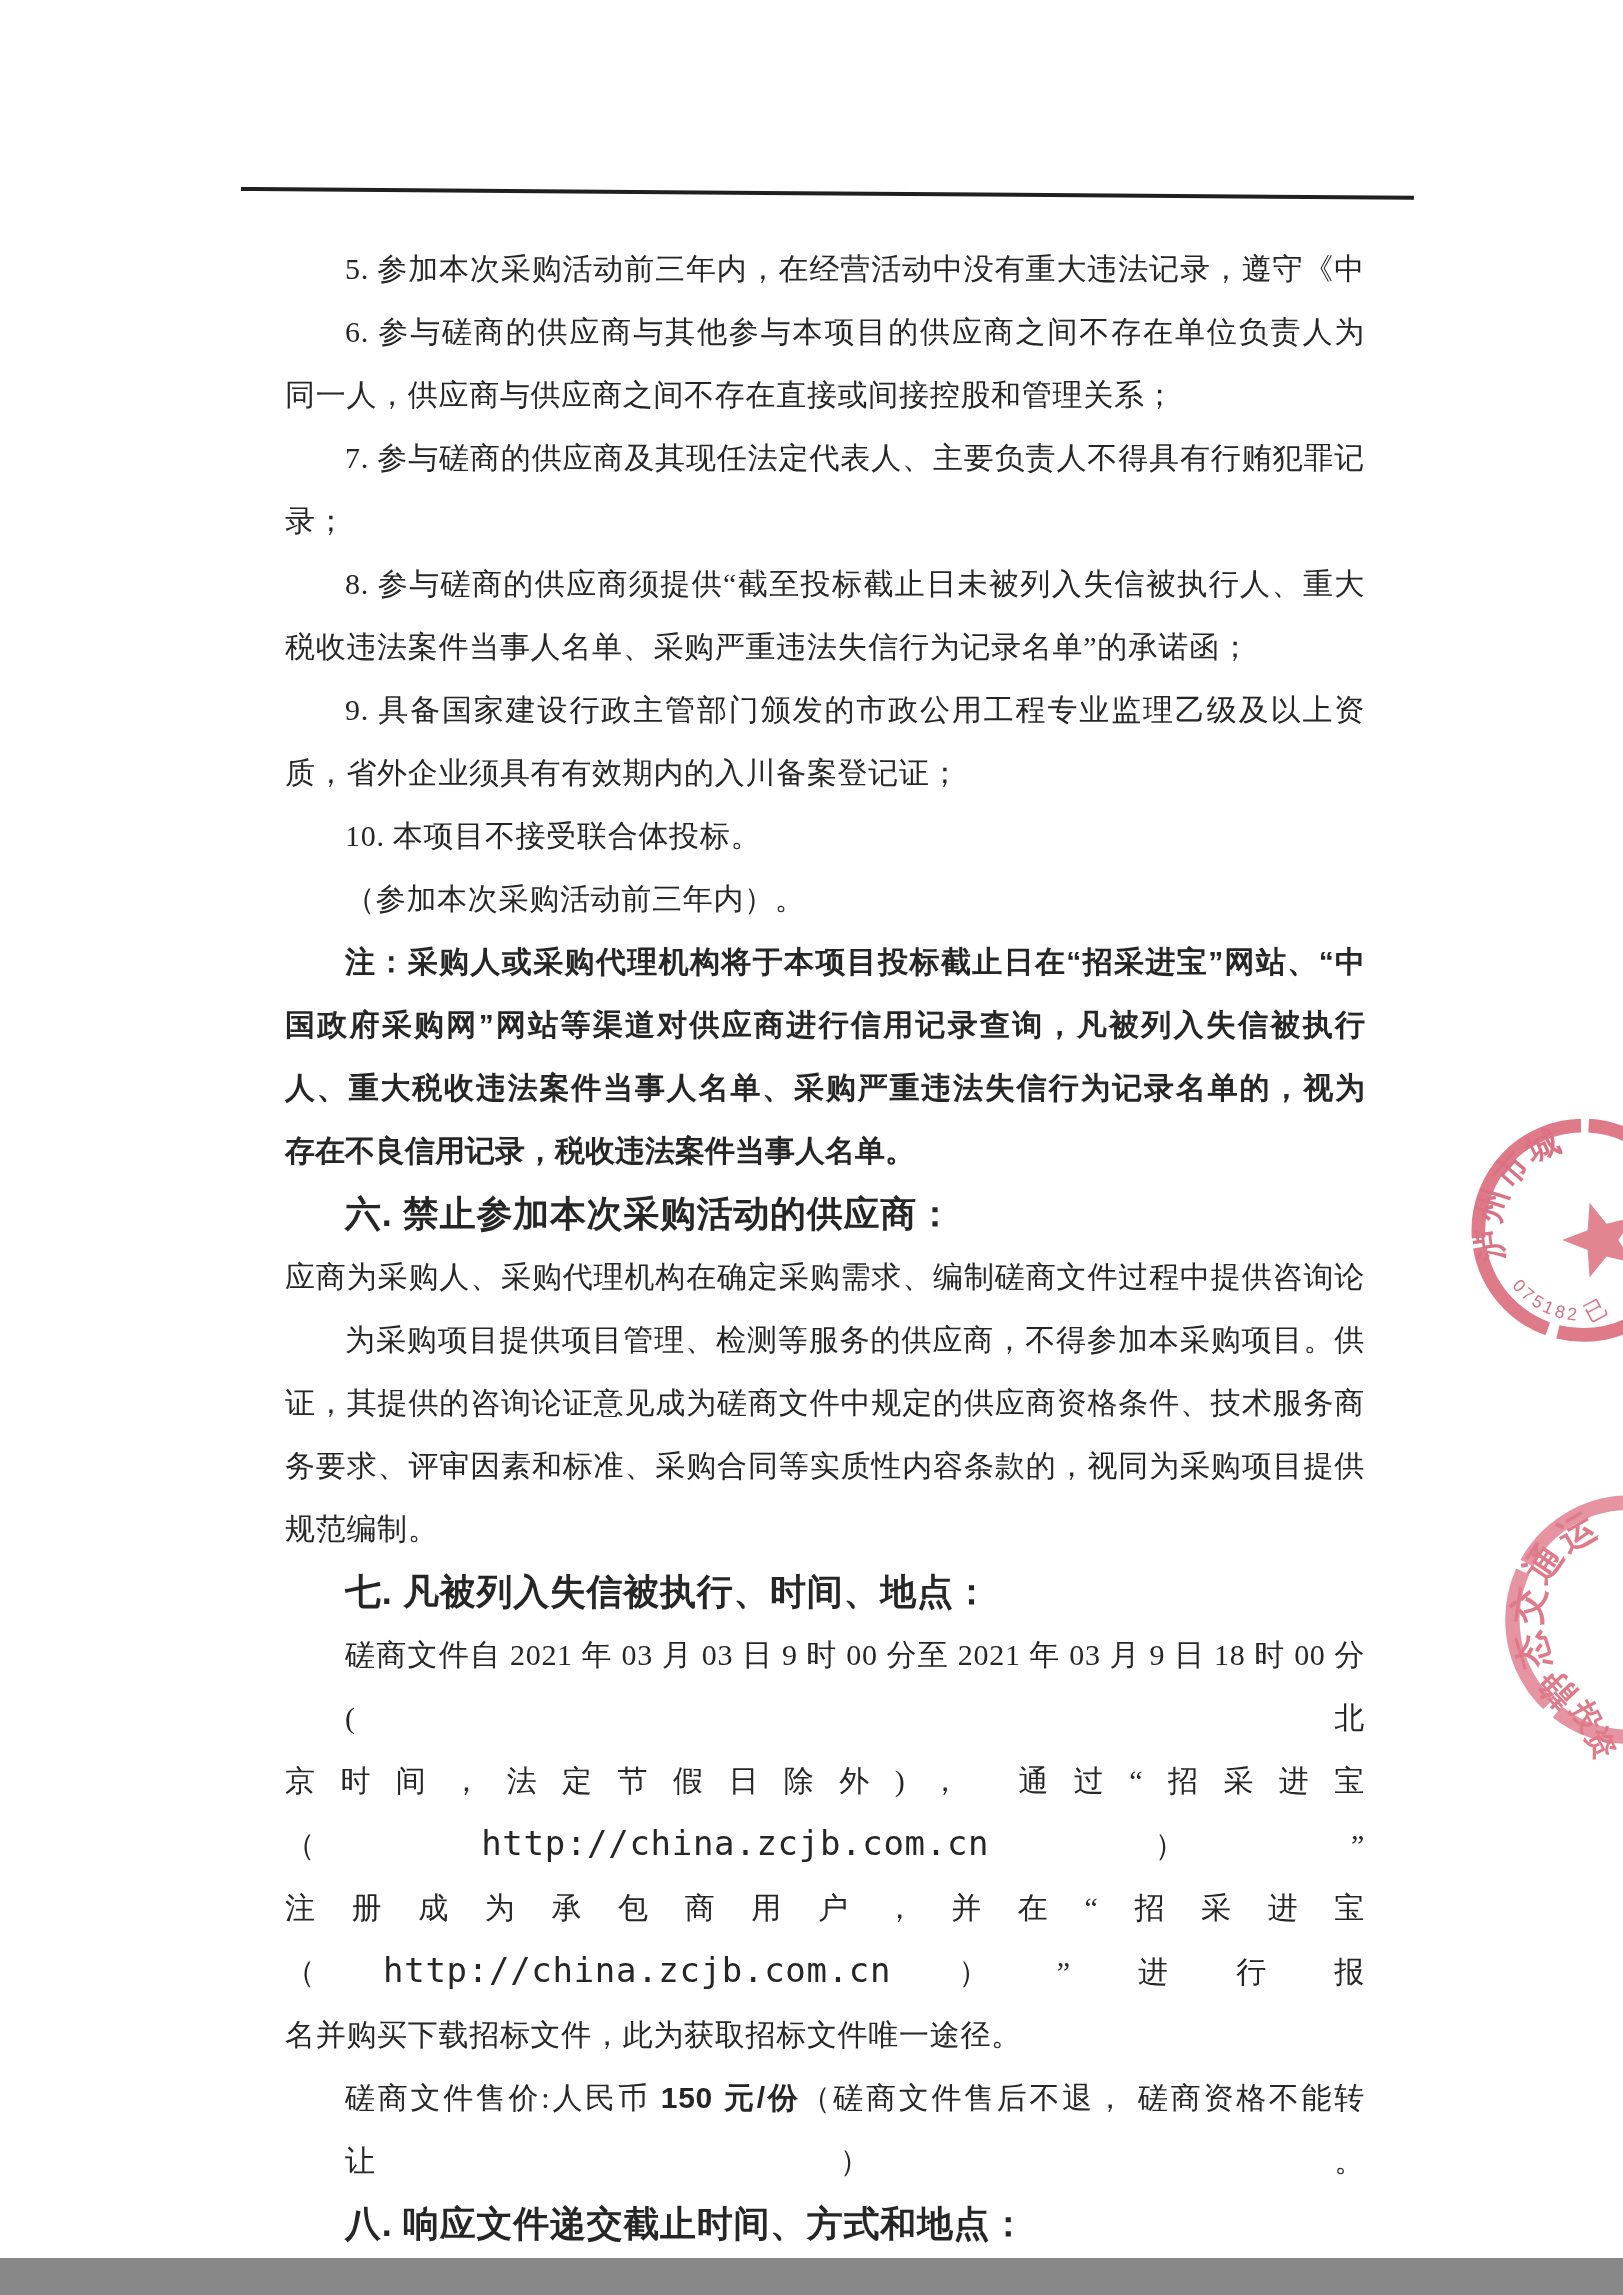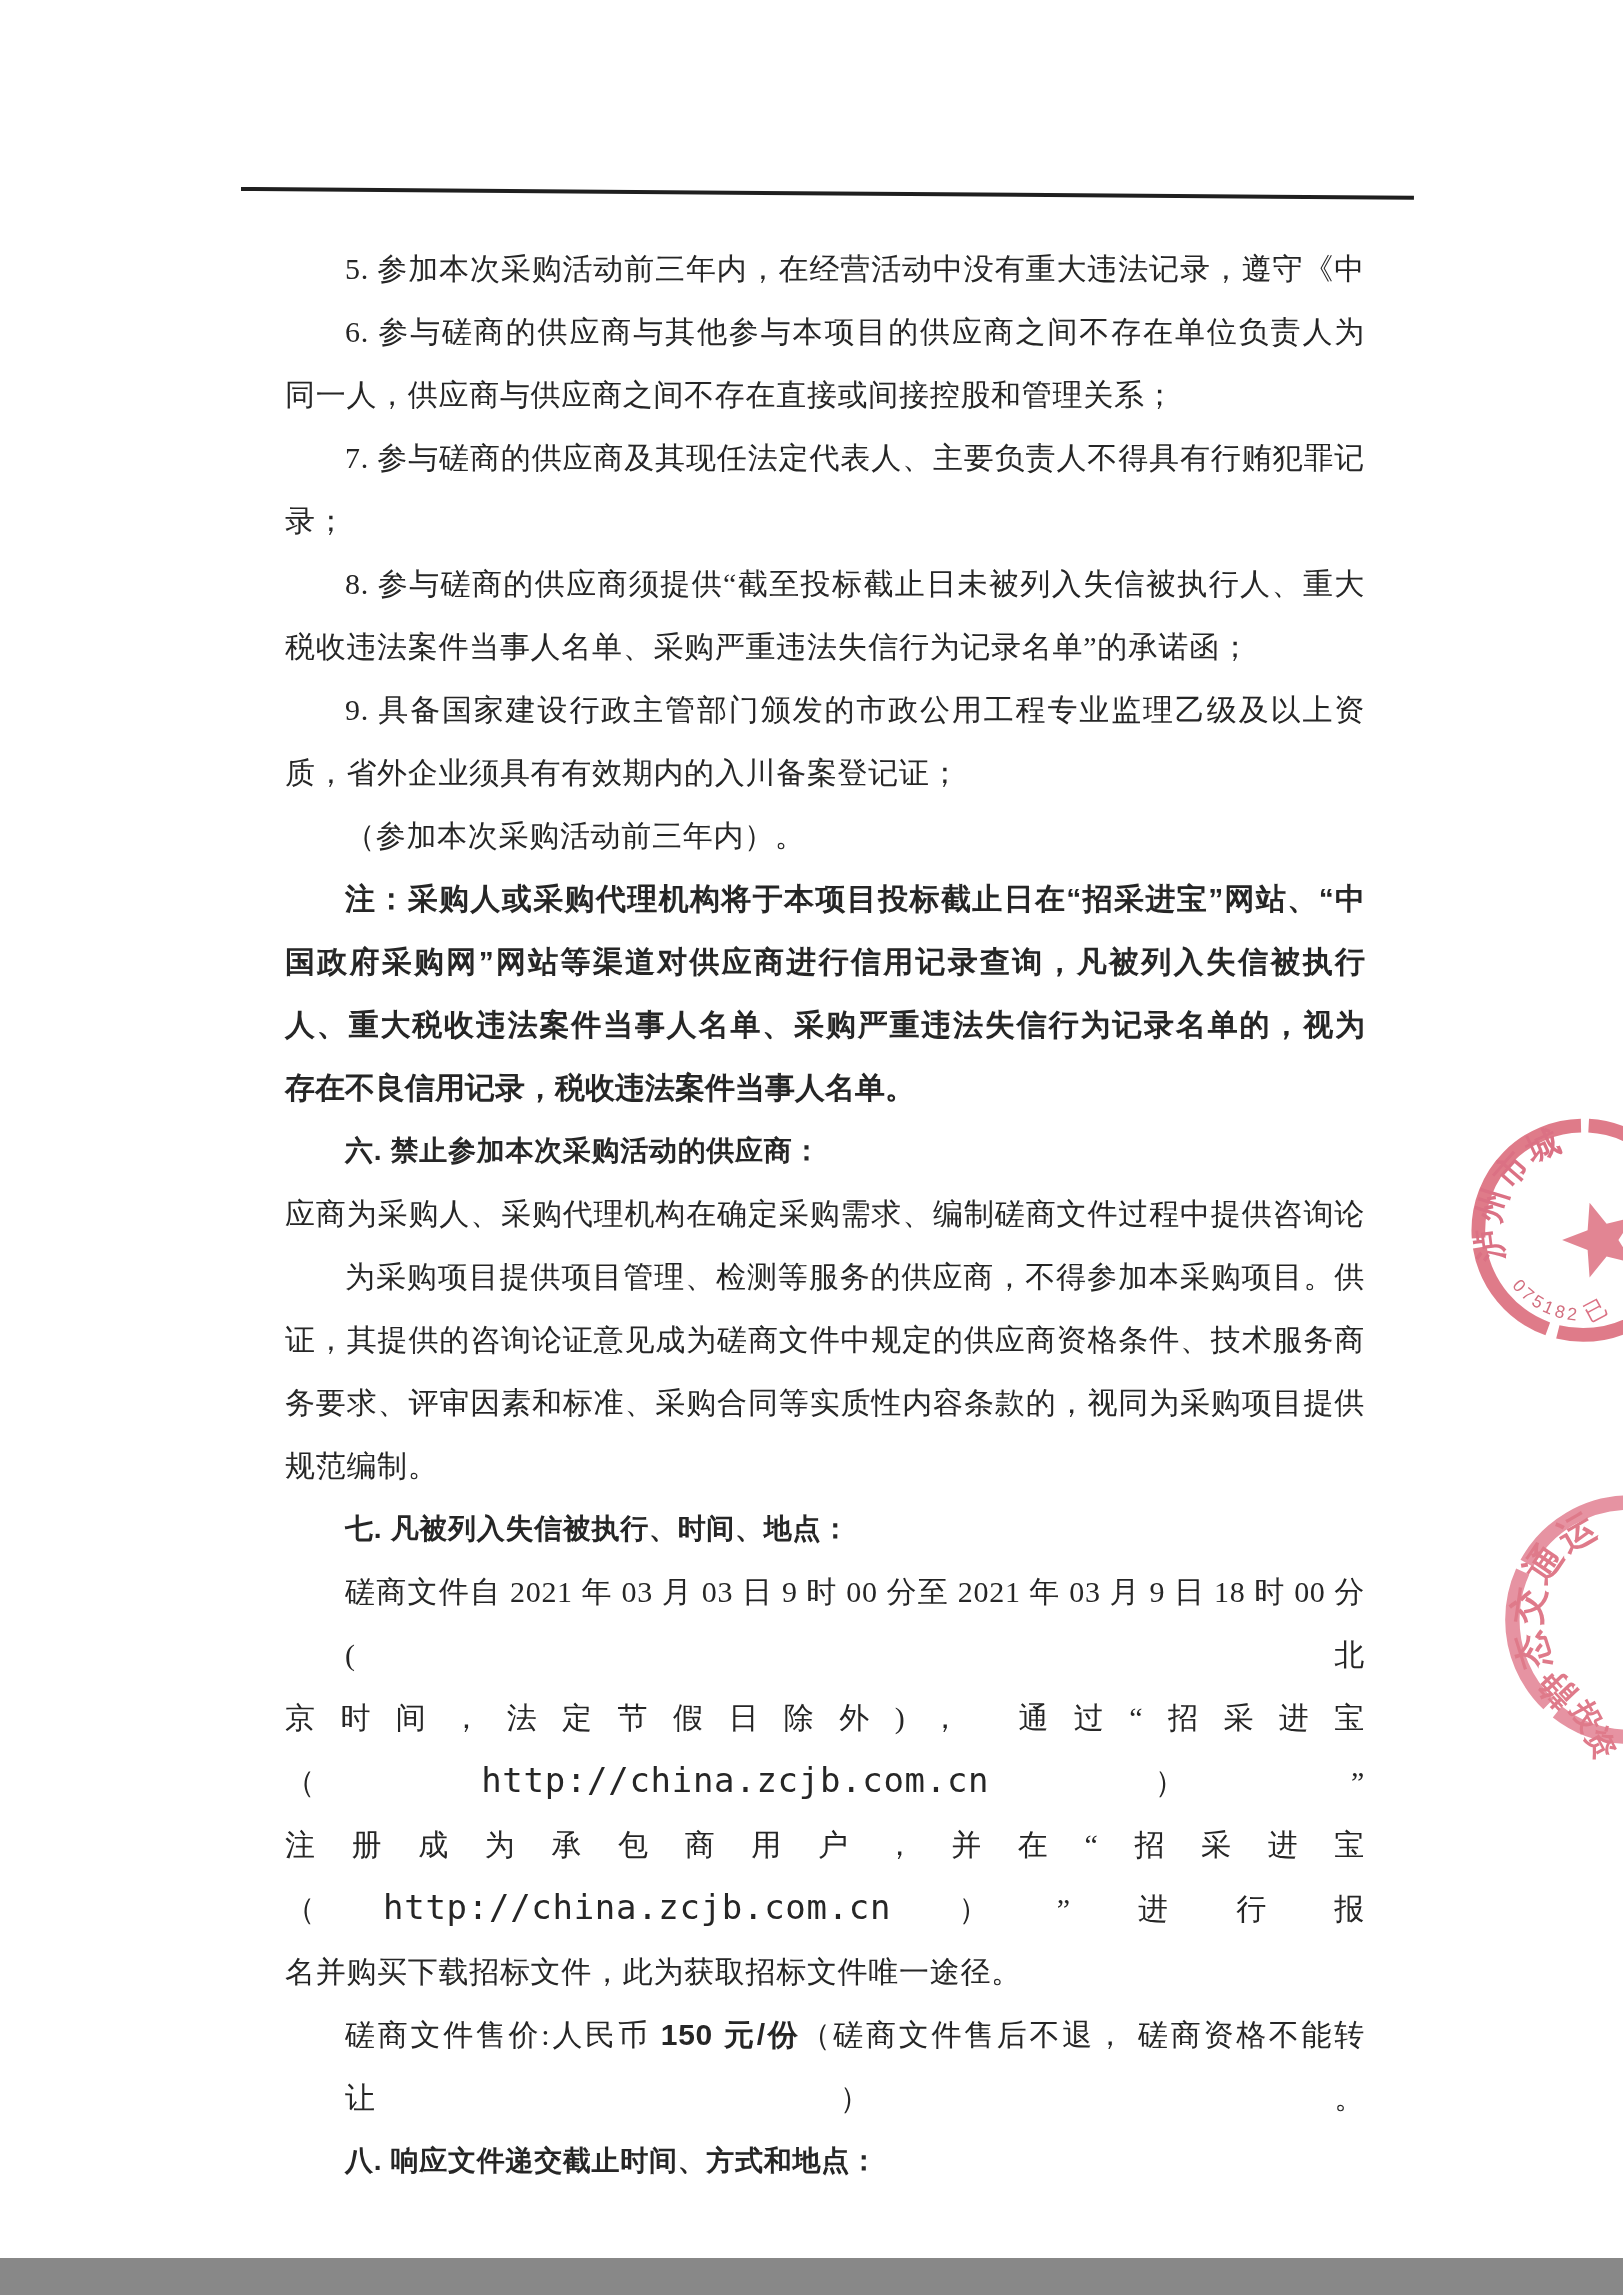--- a/index.html
+++ b/index.html
@@ -37,21 +37,21 @@
     text-align-last:justify;
   }
   .line.indent{ padding-left:60px; }
   .line.bold{
     font-weight:700;
     font-family:"Liberation Sans","DejaVu Sans",sans-serif;
     letter-spacing:0;
   }
   .line.heading{
     font-weight:700;
-    font-size:28px;
+    font-size:36px;
     font-family:"Liberation Sans","DejaVu Sans",sans-serif;
     letter-spacing:0.7px;
   }
   .seg-bold{
     font-weight:700;
     font-family:"Liberation Sans","DejaVu Sans",sans-serif;
   }
   .mono{
     font-family:"DejaVu Sans Mono","Liberation Mono",monospace;
     font-size:34px;
@@ -82,20 +82,21 @@
   <div class="doc" id="doc">
       <div class="line indent fill">5. 参加本次采购活动前三年内，在经营活动中没有重大违法记录，遵守《中</div>
       <div class="line indent fill">6. 参与磋商的供应商与其他参与本项目的供应商之间不存在单位负责人为</div>
       <div class="line">同一人，供应商与供应商之间不存在直接或间接控股和管理关系；</div>
       <div class="line indent fill">7. 参与磋商的供应商及其现任法定代表人、主要负责人不得具有行贿犯罪记</div>
       <div class="line">录；</div>
       <div class="line indent fill">8. 参与磋商的供应商须提供“截至投标截止日未被列入失信被执行人、重大</div>
       <div class="line">税收违法案件当事人名单、采购严重违法失信行为记录名单”的承诺函；</div>
       <div class="line indent fill">9. 具备国家建设行政主管部门颁发的市政公用工程专业监理乙级及以上资</div>
       <div class="line">质，省外企业须具有有效期内的入川备案登记证；</div>
+      <div class="line indent">10. 本项目不接受联合体投标。</div>
       <div class="line indent">（参加本次采购活动前三年内）。</div>
       <div class="line indent bold fill">注：采购人或采购代理机构将于本项目投标截止日在“招采进宝”网站、“中</div>
       <div class="line bold fill">国政府采购网”网站等渠道对供应商进行信用记录查询，凡被列入失信被执行</div>
       <div class="line bold fill">人、重大税收违法案件当事人名单、采购严重违法失信行为记录名单的，视为</div>
       <div class="line bold">存在不良信用记录，税收违法案件当事人名单。</div>
       <div class="line indent heading">六. 禁止参加本次采购活动的供应商：</div>
       <div class="line fill">应商为采购人、采购代理机构在确定采购需求、编制磋商文件过程中提供咨询论</div>
       <div class="line indent fill">为采购项目提供项目管理、检测等服务的供应商，不得参加本采购项目。供</div>
       <div class="line fill">证，其提供的咨询论证意见成为磋商文件中规定的供应商资格条件、技术服务商</div>
       <div class="line fill">务要求、评审因素和标准、采购合同等实质性内容条款的，视同为采购项目提供</div>

